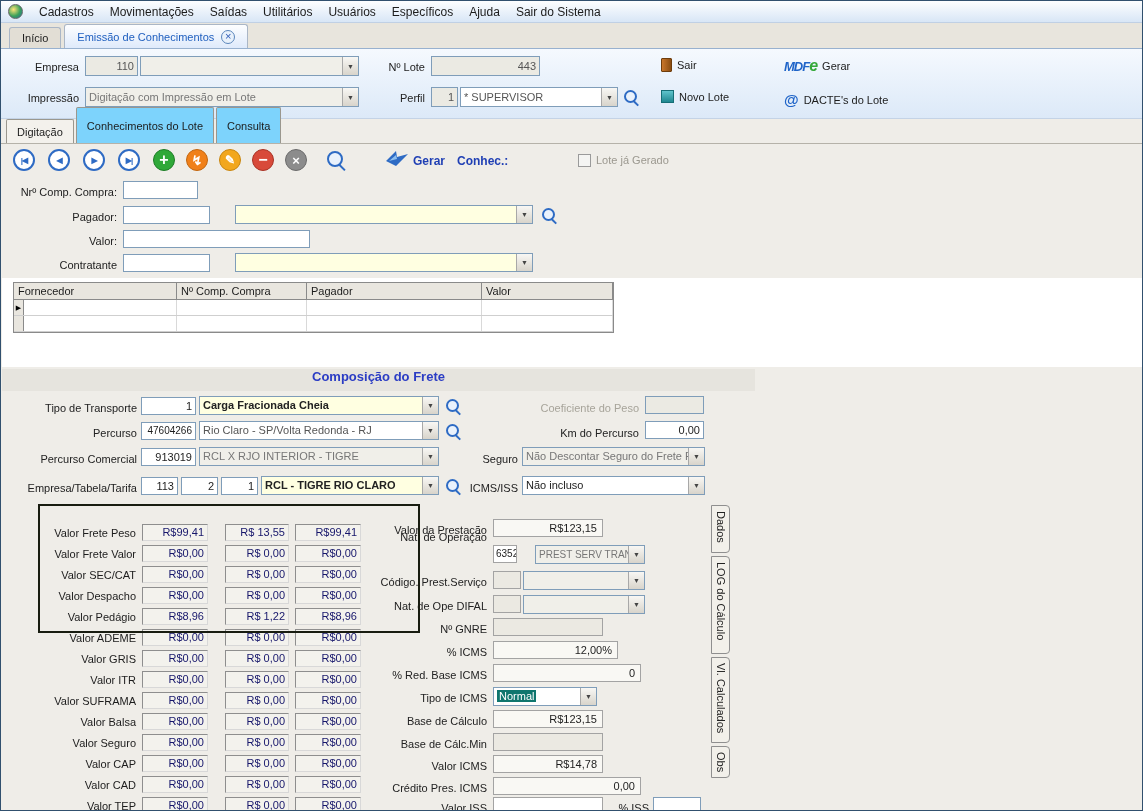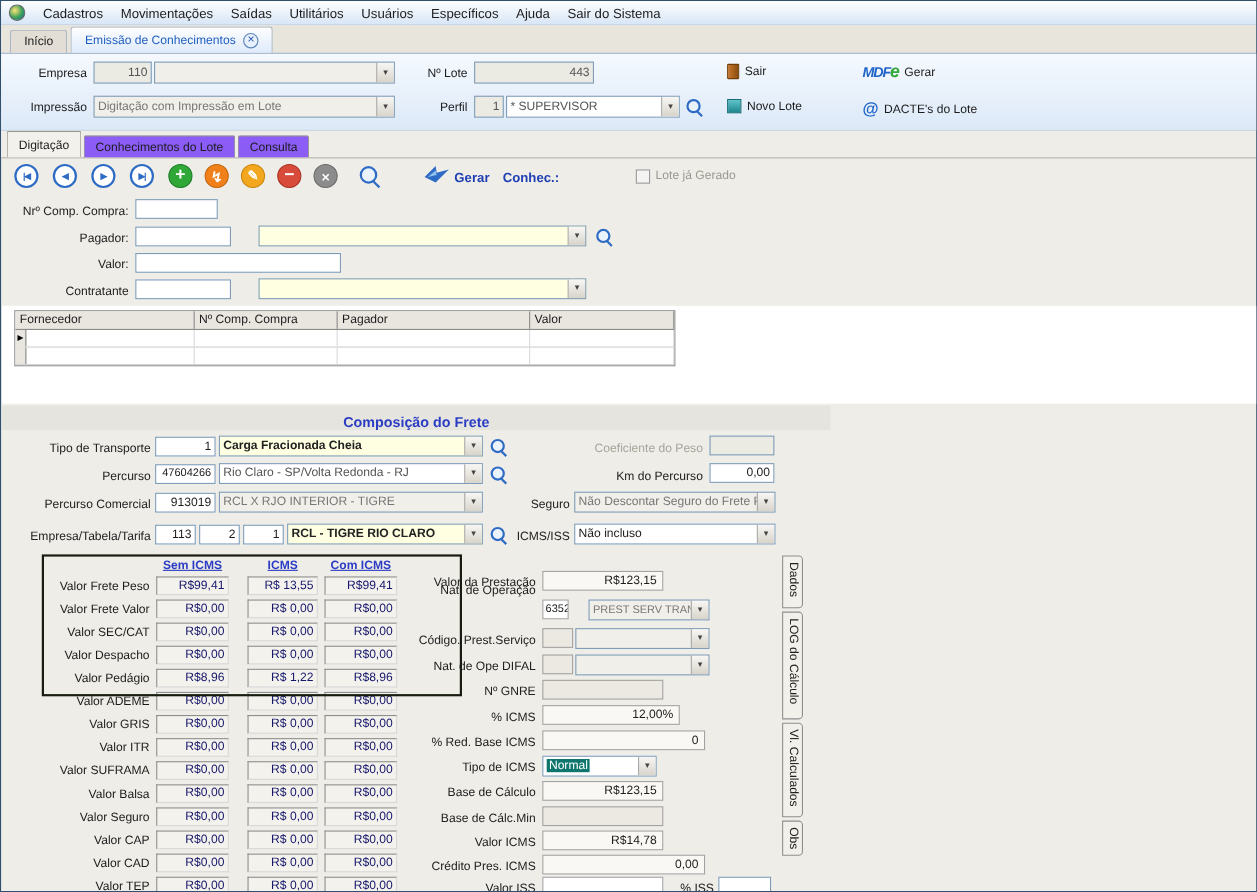--- a/index.html
+++ b/index.html
@@ -52,22 +52,22 @@
   .hbtn{position:absolute;display:flex;align-items:center;gap:5px;white-space:nowrap}
   .door{width:11px;height:14px;background:linear-gradient(90deg,#c9762a,#8a4d12);border:1px solid #6f3d0c;border-radius:1px}
   .lote-icon{width:13px;height:13px;background:linear-gradient(#5fc4cc,#1f8790);border:1px solid #156e76}
   .at-icon{color:#1f64c8;font-weight:bold;font-size:15px;line-height:15px}
   .at-icon::before{content:"@"}
   .mdfe{font-style:italic;font-weight:bold;font-size:13px;color:#1f64c8;letter-spacing:-1px}
   .mdfe .e{color:#35a83a;font-size:16px}
   
   .subtabs{position:absolute;top:118px;left:0;width:100%;height:25px;display:flex;align-items:flex-end;
        padding-left:5px;gap:2px;border-bottom:1px solid #b5b2a9;background:#efede8}
-  .stab{height:20px;padding:0 10px;border:1px solid #9a978e;border-bottom:none;border-radius:2px 2px 0 0;
-       background:#8b5cf6;display:flex;align-items:center}
+  .stab{height:36px;padding:0 10px;border:1px solid #9a978e;border-bottom:none;border-radius:2px 2px 0 0;
+       background:#7dd3fc;display:flex;align-items:center}
   .stab.active{background:#f3f1ec;height:24px}
   
   .tbtn{position:absolute;width:22px;height:22px;border-radius:50%;display:flex;align-items:center;
        justify-content:center;font-weight:bold;cursor:pointer}
   .tbtn.nav{border:2px solid #2e6bc4;background:#fff;color:#2e6bc4;font-size:8px;letter-spacing:-1px}
   .tbtn.first::before{content:"|◀"} .tbtn.prev::before{content:"◀"}
   .tbtn.next::before{content:"▶"} .tbtn.last::before{content:"▶|"}
   .tbtn.add{background:#2fa838;color:#fff;font-size:16px;border:1px solid #1d7d26}
   .tbtn.add::before{content:"+"}
   .tbtn.bolt{background:#f08019;color:#fff;font-size:13px;border:1px solid #c2660f}
@@ -94,21 +94,21 @@
   .ghead .gc:nth-child(3){width:175px}
   .ghead .gc:nth-child(4){width:131px}
   .grow{display:flex;height:16px;border-bottom:1px solid #cfcfcf}
   .gut{width:10px;flex:0 0 10px;background:#e9e6df;border-right:1px solid #8a8a8a;font-size:7px;
        line-height:15px;text-align:center;color:#000}
   .gut.arrow::before{content:"▶"}
   .gcell{border-right:1px solid #d9d9d9;height:100%}
   .gcell.c1{width:153px}.gcell.c2{width:130px}.gcell.c3{width:175px}.gcell.c4{width:131px}
   
   .band{position:absolute;left:1px;top:368px;width:753px;height:22px;background:#e6e4de;
-       display:flex;align-items:flex-end;justify-content:center}
+       display:flex;align-items:flex-start;justify-content:center}
   .band span{font-weight:bold;font-size:13px;color:#2b3cc4}
   
   .vheadrow{position:absolute;left:0;top:507px;width:420px;height:14px;z-index:2}
   .vh{position:absolute;top:0;font-weight:bold;color:#2b3cc4;text-decoration:underline;text-align:center;font-size:11px}
   .vh:nth-child(1){left:141px;width:66px}
   .vh:nth-child(2){left:224px;width:64px}
   .vh:nth-child(3){left:294px;width:66px}
   .vrows{position:absolute;left:0;top:521px;width:430px;z-index:2}
   .vrow{display:flex;align-items:center;height:21px}
   .vlab{width:135px;text-align:right;margin-right:6px;white-space:nowrap}
@@ -322,25 +322,20 @@
     <span class="cval">RCL - TIGRE RIO CLARO</span>
       <span class="cbtn"></span>
   </div>
   <span class="mag" style="left:444px;top:477px"></span>
   <span class="lbl" style="left:420px;top:478px;width:97px">ICMS/ISS</span>
   <div class="combo" style="left:521px;top:475px;width:183px">
     <span class="cval">Não incluso</span>
       <span class="cbtn"></span>
   </div>
 
-  <div class="vheadrow">
-    <span class="vh">Sem ICMS</span>
-      <span class="vh">ICMS</span>
-      <span class="vh">Com ICMS</span>
-  </div>
   <div class="vrows">
     <div class="vrow">
         <span class="vlab">Valor Frete Peso</span>
         <span class="vcell">R$99,41</span>
         <span class="vcell c2">R$ 13,55</span>
         <span class="vcell c3">R$99,41</span>
       </div>
       <div class="vrow">
         <span class="vlab">Valor Frete Valor</span>
         <span class="vcell">R$0,00</span>

